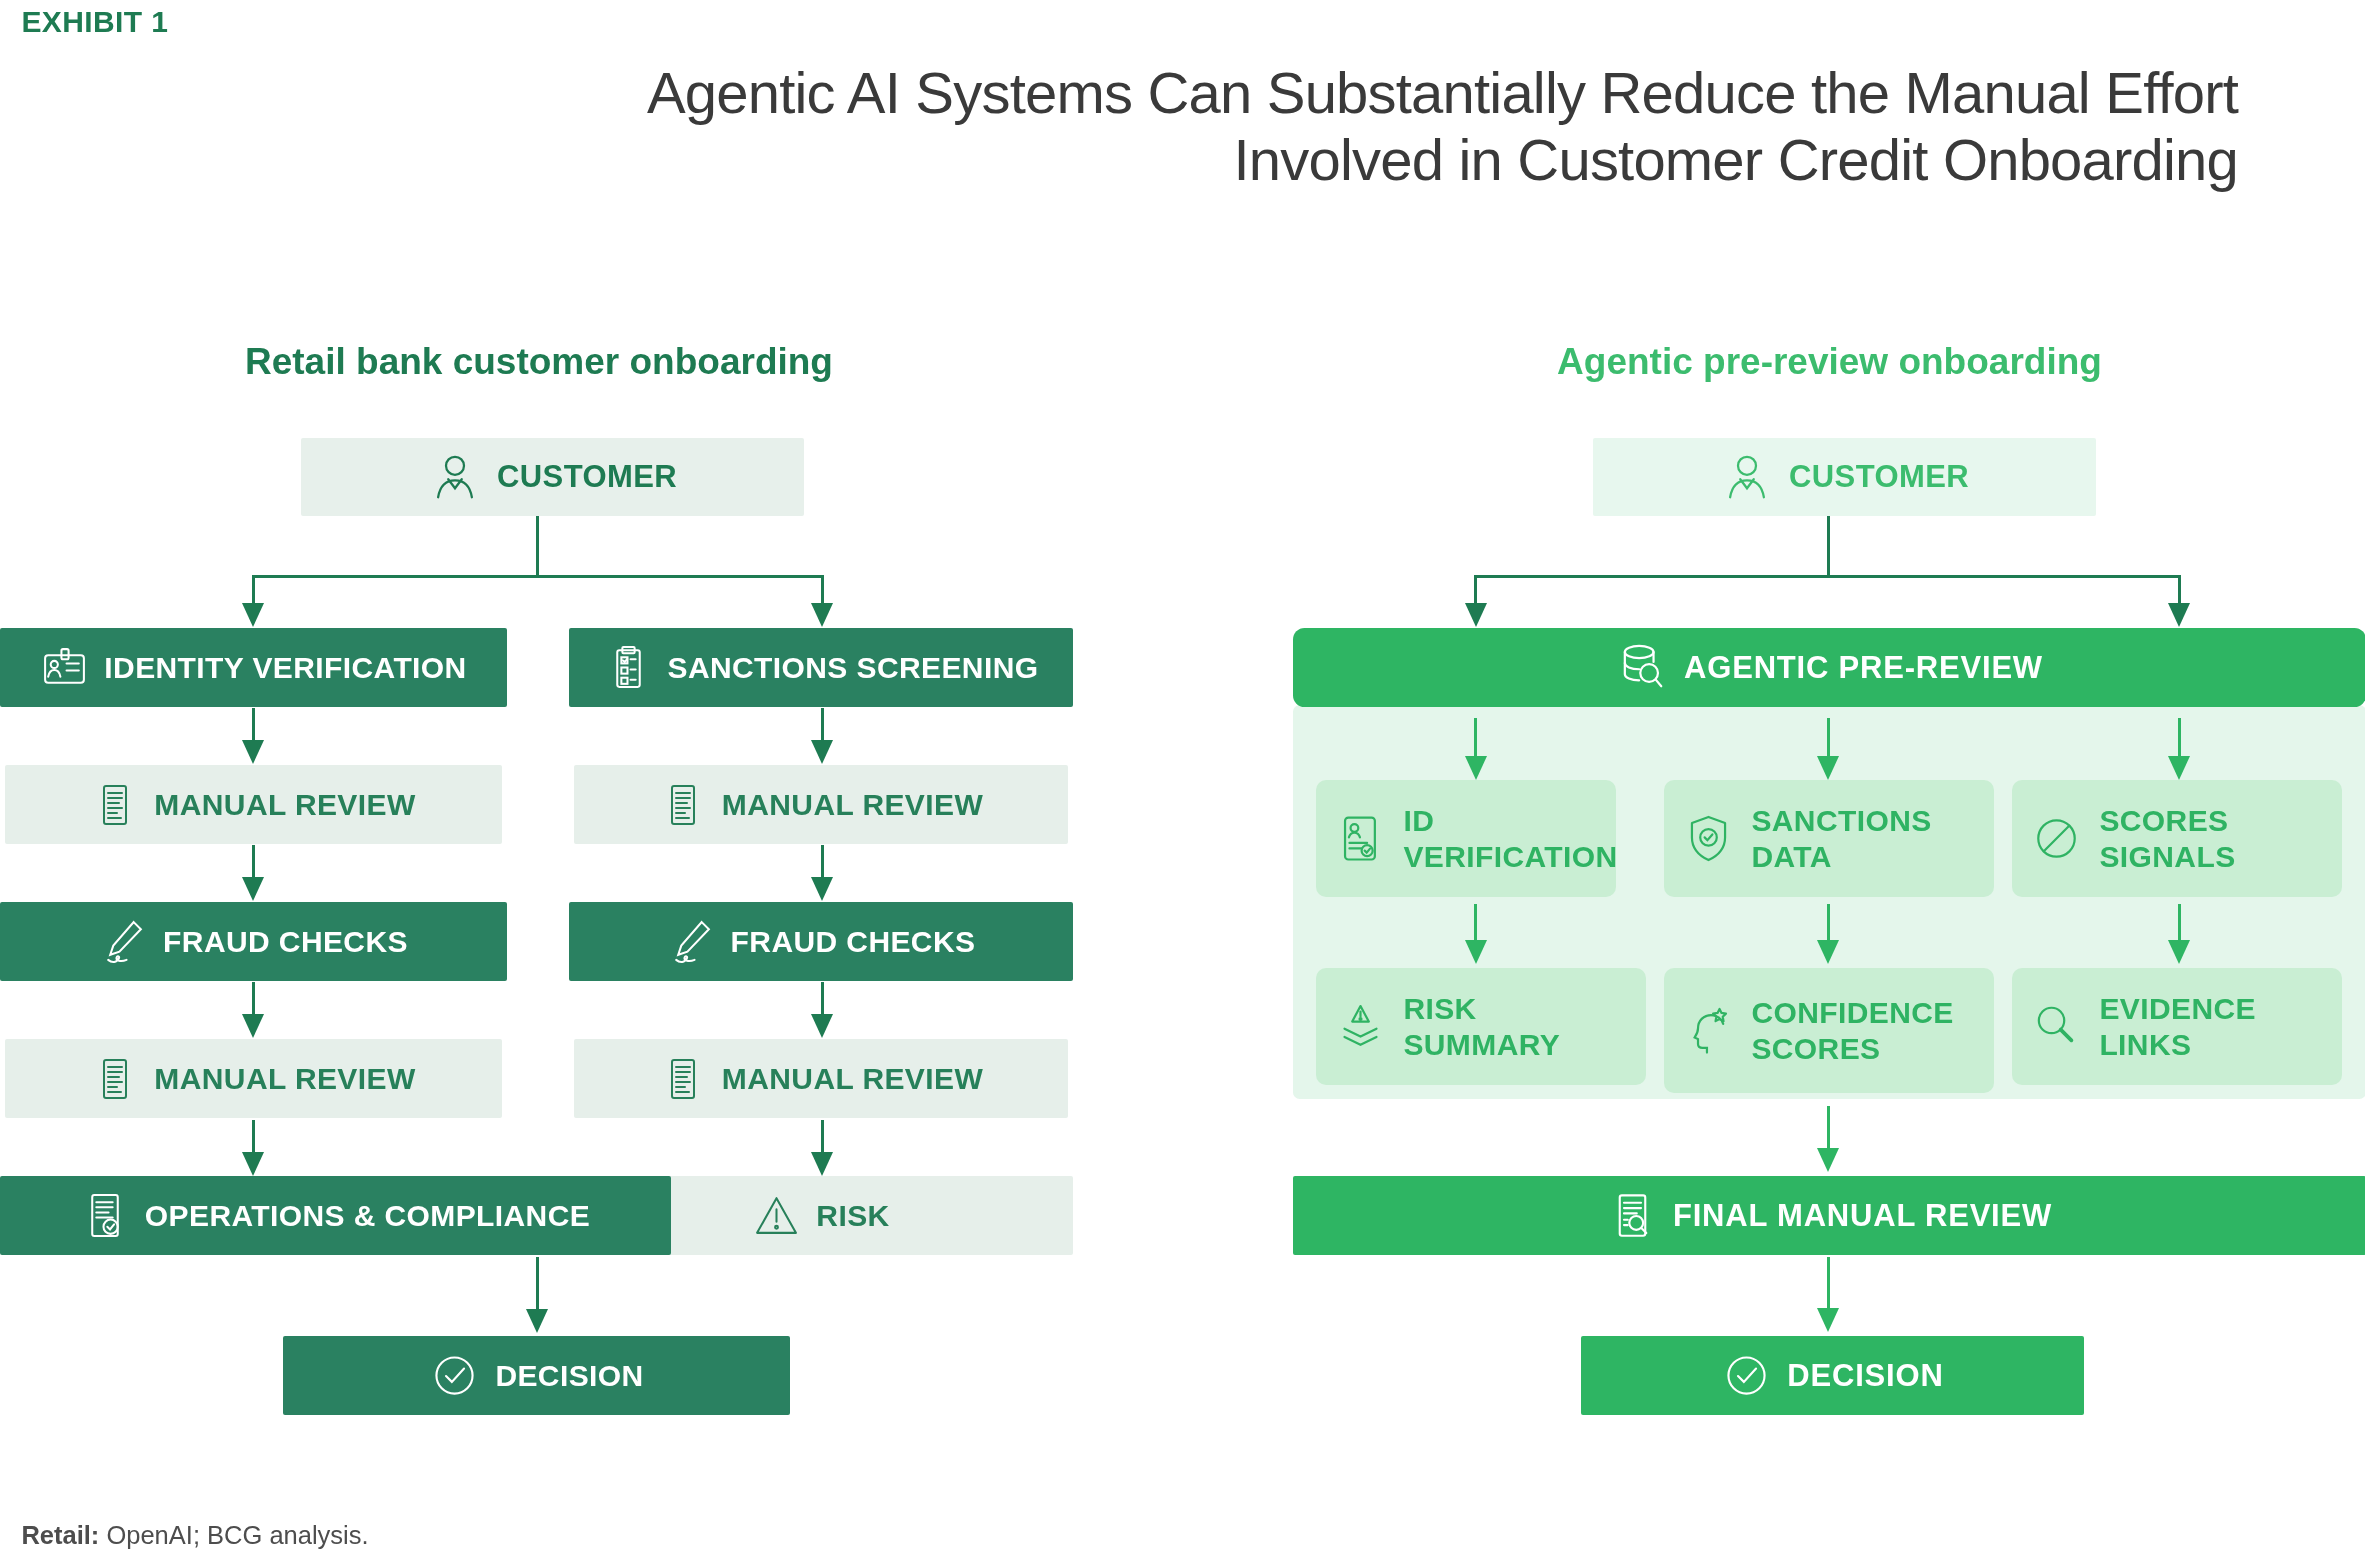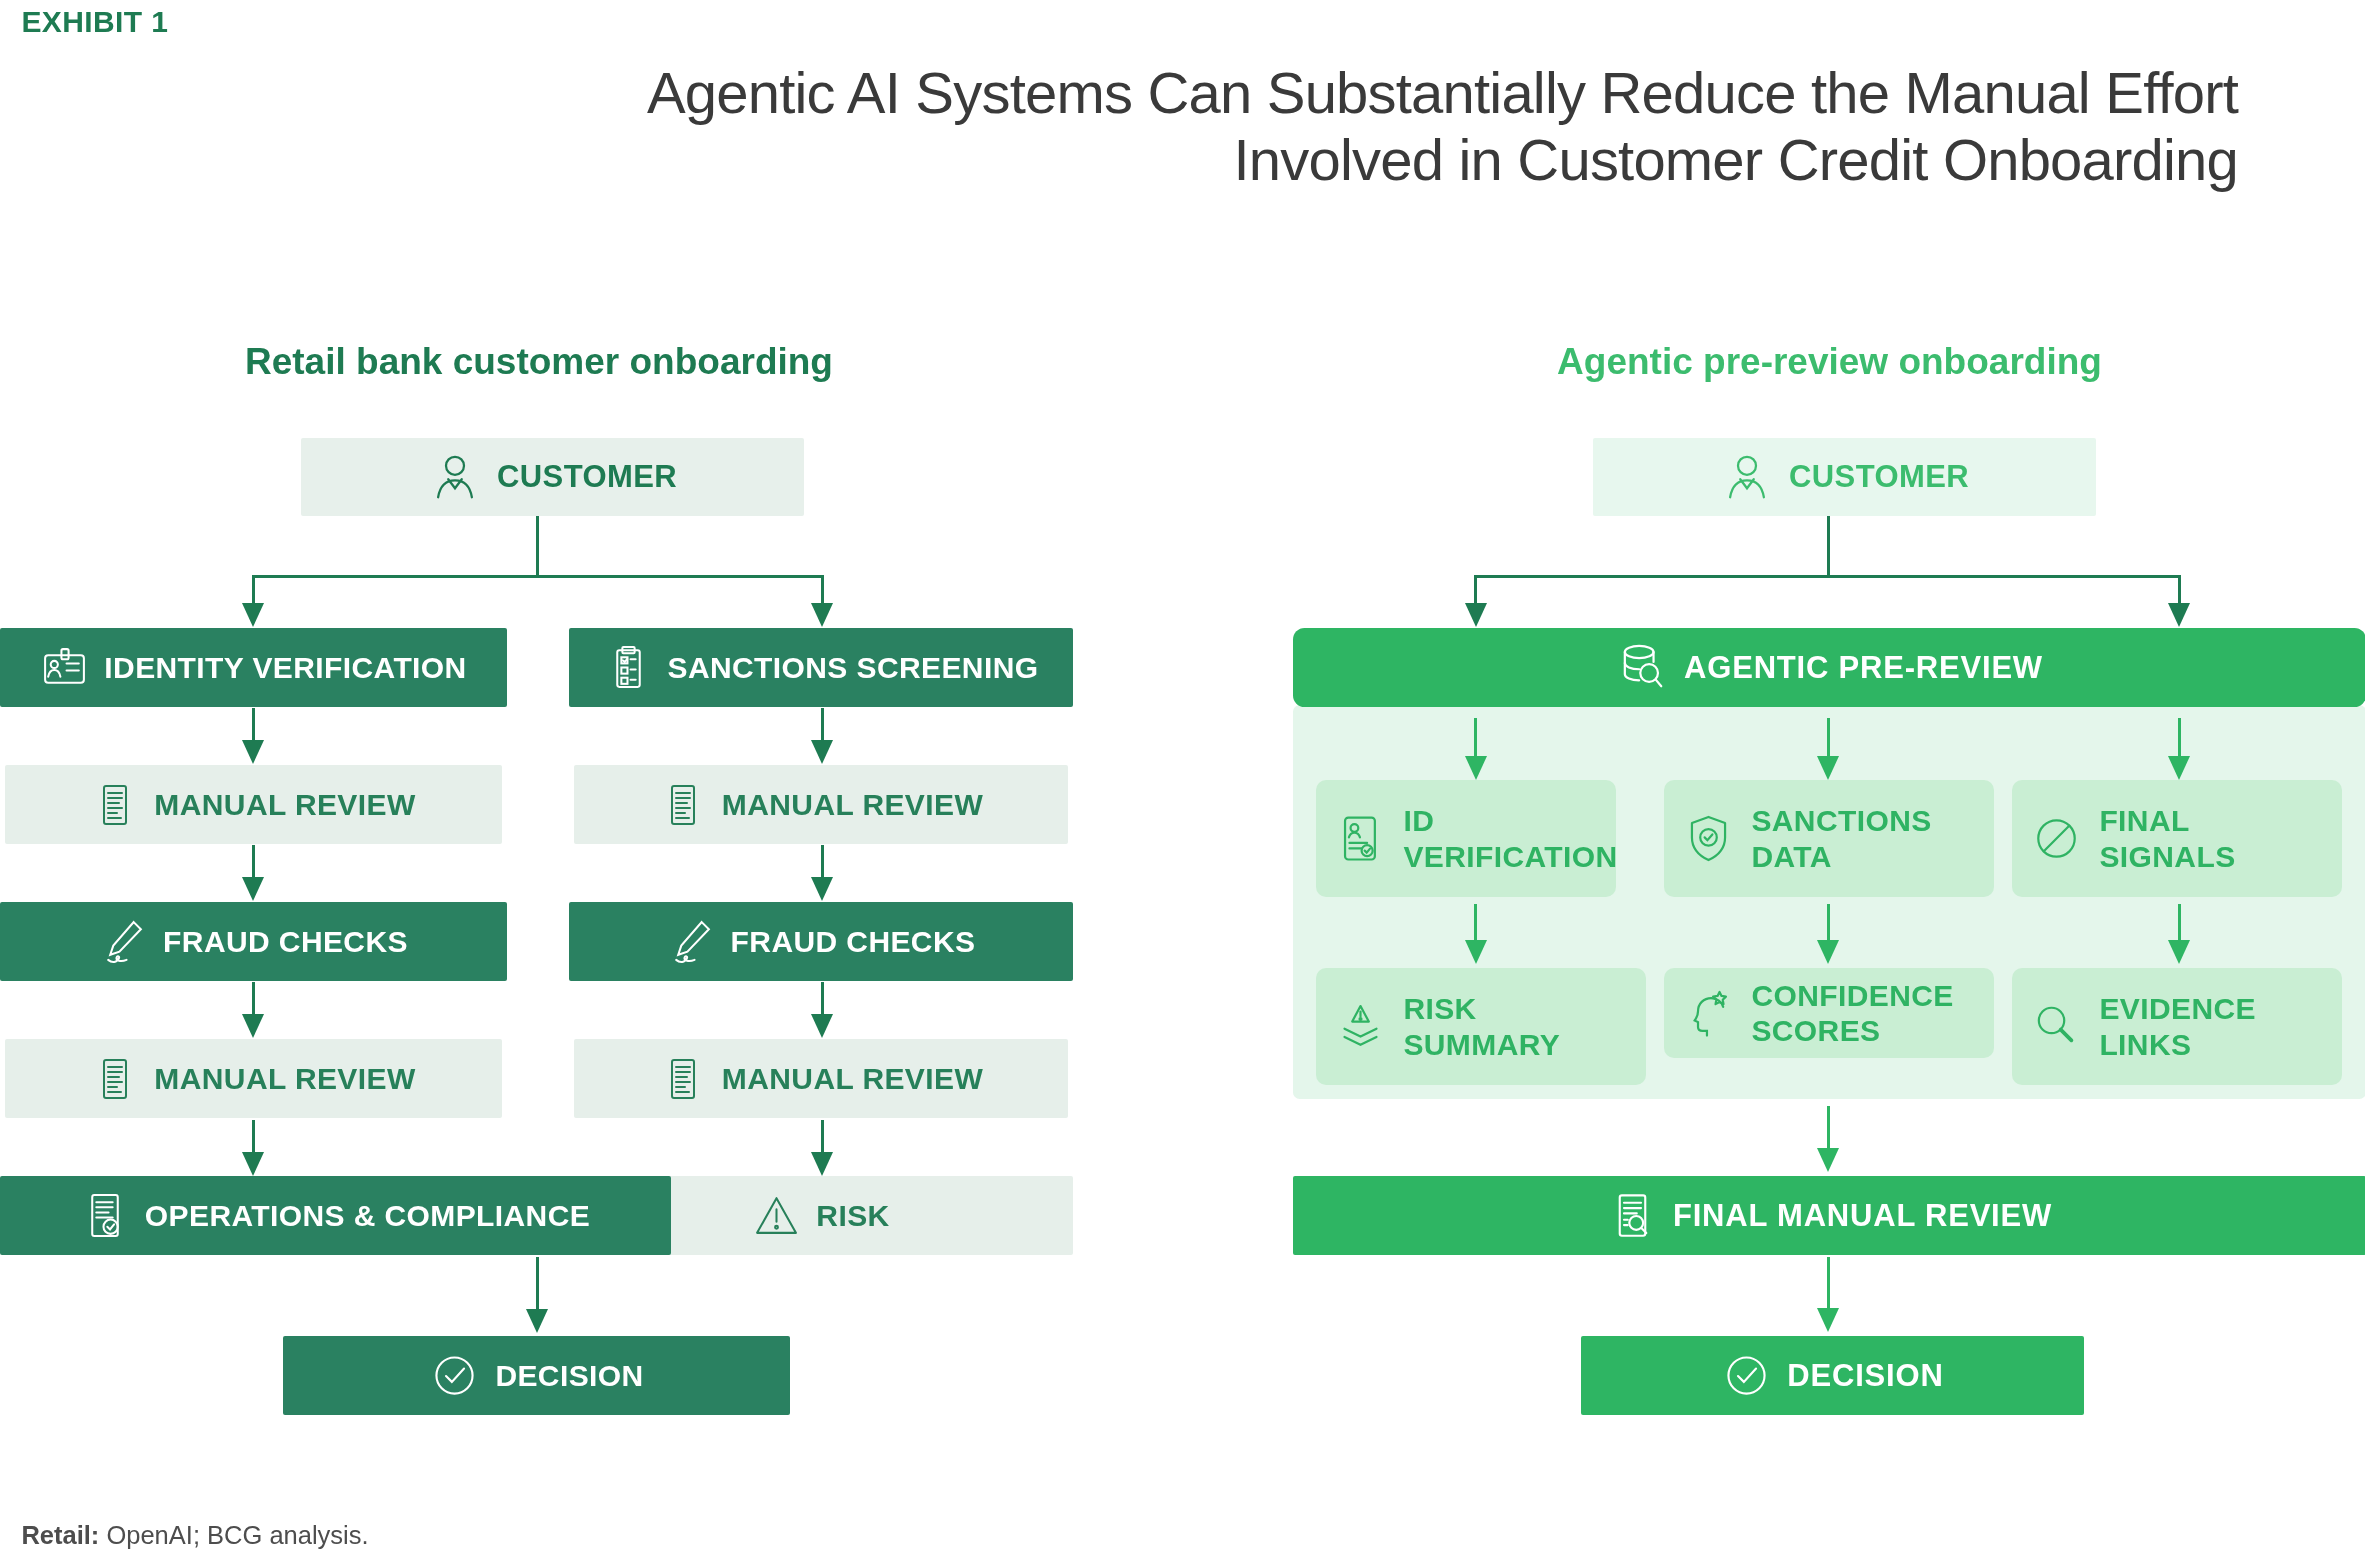--- a/index.html
+++ b/index.html
@@ -309,21 +309,21 @@
       </span>
     <span class="lbl">SANCTIONS DATA</span>
   </div>
   <div class="cell" style="left:2012px;top:780px;width:330px;height:117px">
     <span class="ic">
         <svg width="53" height="53" viewBox="0 0 48 48" fill="none" stroke="currentColor" stroke-width="2" stroke-linecap="round">
           <circle cx="24" cy="24" r="16.5"></circle>
           <line x1="12.5" y1="35.5" x2="35.5" y2="12.5"></line>
         </svg>
       </span>
-    <span class="lbl">FINAL SIGNALS</span>
+    <span class="lbl">SCORES SIGNALS</span>
   </div>
 
   <div class="vl brightfill" style="left:1474px;top:904px;height:38px"></div>
     <div class="ah bright" style="left:1465px;top:940px"></div>
   <div class="vl brightfill" style="left:1827px;top:904px;height:38px"></div>
     <div class="ah bright" style="left:1817px;top:940px"></div>
   <div class="vl brightfill" style="left:2178px;top:904px;height:38px"></div>
     <div class="ah bright" style="left:2168px;top:940px"></div>
 
   <div class="cell" style="left:1316px;top:968px;width:330px;height:117px">
@@ -331,21 +331,21 @@
         <svg width="53" height="53" viewBox="0 0 48 48" fill="none" stroke="currentColor" stroke-width="2" stroke-linecap="round">
           <path d="M24 5.5 L31.5 19.5 H16.5 Z" stroke-linejoin="round"></path>
           <line x1="24" y1="10.5" x2="24" y2="15"></line>
           <circle cx="24" cy="17.2" r="0.9"></circle>
           <path d="M9.5 26 L24 33 L38.5 26"></path>
           <path d="M9.5 33.5 L24 40.5 L38.5 33.5"></path>
         </svg>
       </span>
     <span class="lbl">RISK SUMMARY</span>
   </div>
-  <div class="cell" style="left:1664px;top:968px;width:330px;height:90px">
+  <div class="cell" style="left:1664px;top:968px;width:330px;height:125px">
     <span class="ic">
         <svg width="53" height="53" viewBox="0 0 48 48" fill="none" stroke="currentColor" stroke-width="2" stroke-linecap="round">
           <path d="M26.5 10 C19.5 10 14.5 15.3 14.5 22 C14.5 25.3 13.2 27.8 11.5 30.3 L14.5 31.8 V36.3 C14.5 38.4 16.1 39.8 18.5 39.8 H22.6 V44"></path>
           <path d="M26.5 10 C31.8 10.3 36 13.5 37.3 18"></path>
           <path d="M34 4.5 l1.8 3.6 4 .6 -2.9 2.8 .7 4 -3.6 -1.9 -3.6 1.9 .7 -4 -2.9 -2.8 4 -.6 Z" stroke-linejoin="round"></path>
         </svg>
       </span>
     <span class="lbl">CONFIDENCE SCORES</span>
   </div>
   <div class="cell" style="left:2012px;top:968px;width:330px;height:117px">

